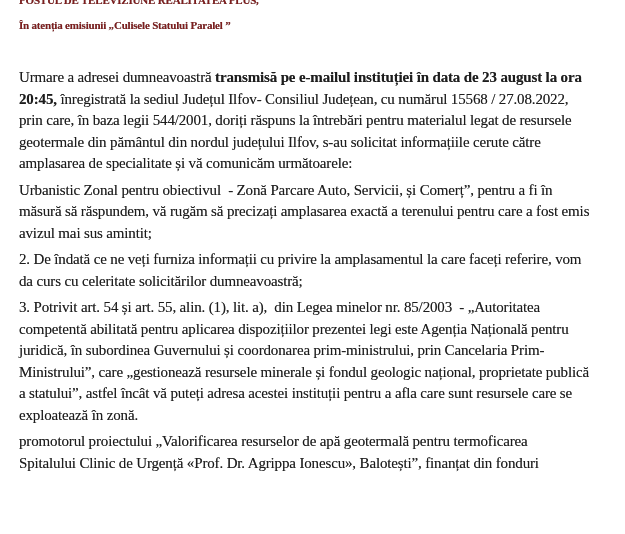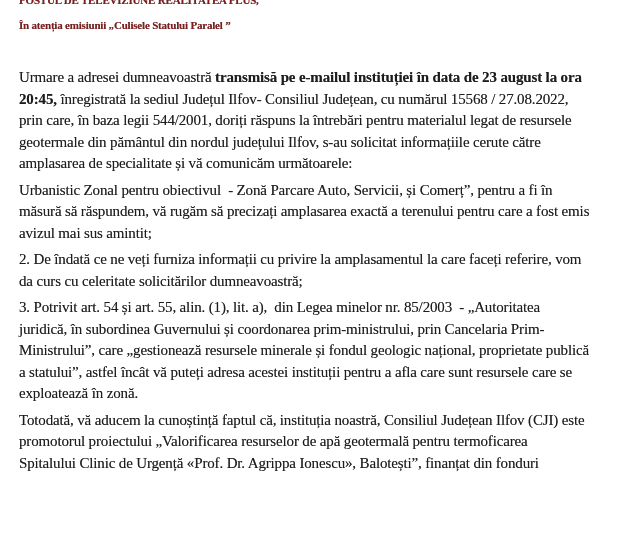--- a/index.html
+++ b/index.html
@@ -59,24 +59,24 @@
         <div class="line"><span class="">Urbanistic Zonal pentru obiectivul  - Zonă Parcare Auto, Servicii, și Comerț”, pentru a fi în</span></div>
         <div class="line"><span class="">măsură să răspundem, vă rugăm să precizați amplasarea exactă a terenului pentru care a fost emis</span></div>
         <div class="line"><span class="">avizul mai sus amintit;</span></div>
       </div>
       <div class="para">
         <div class="line"><span class="">2. De îndată ce ne veți furniza informații cu privire la amplasamentul la care faceți referire, vom</span></div>
         <div class="line"><span class="">da curs cu celeritate solicitărilor dumneavoastră;</span></div>
       </div>
       <div class="para">
         <div class="line"><span class="">3. Potrivit art. 54 și art. 55, alin. (1), lit. a),  din Legea minelor nr. 85/2003  - „Autoritatea</span></div>
+        <div class="line"><span class="">competentă abilitată pentru aplicarea dispozițiilor prezentei legi este Agenția Națională pentru</span></div>
         <div class="line"><span class="">juridică, în subordinea Guvernului și coordonarea prim-ministrului, prin Cancelaria Prim-</span></div>
         <div class="line"><span class="">Ministrului”, care „gestionează resursele minerale și fondul geologic național, proprietate publică</span></div>
         <div class="line"><span class="">a statului”, astfel încât vă puteți adresa acestei instituții pentru a afla care sunt resursele care se</span></div>
         <div class="line"><span class="">exploatează în zonă.</span></div>
       </div>
       <div class="para">
-        <div class="line"><span class="">Totodată, vă aducem la cunoștință faptul că, instituția noastră, Consiliul Județean Ilfov (CJI) este</span></div>
         <div class="line"><span class="">promotorul proiectului „Valorificarea resurselor de apă geotermală pentru termoficarea</span></div>
         <div class="line"><span class="">Spitalului Clinic de Urgență «Prof. Dr. Agrippa Ionescu», Balotești”, finanțat din fonduri</span></div>
       </div>
     </div>
 </div>
 
 </body></html>

